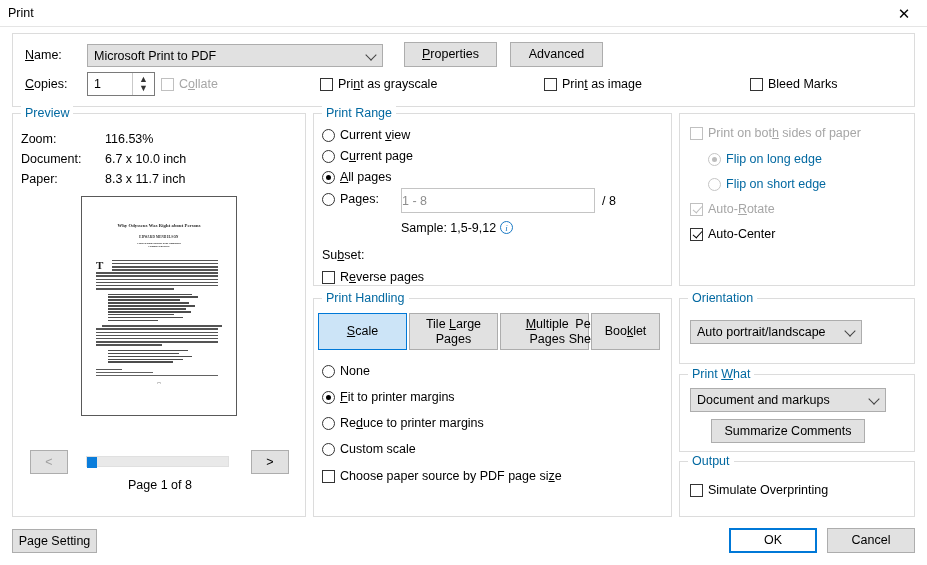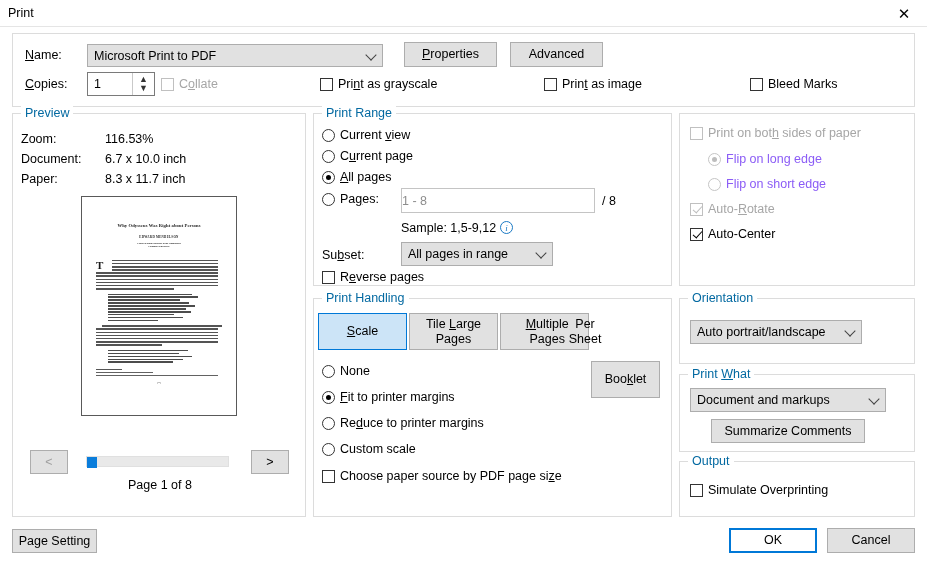--- a/index.html
+++ b/index.html
@@ -98,21 +98,21 @@
     width:13px; height:13px; border:1px solid #333; border-radius:50%;
     background:#fff; margin-right:5px; position:relative; flex:none;
   }
   .rb .circ.on::after {
     content:""; position:absolute; left:3px; top:3px;
     width:5px; height:5px; border-radius:50%; background:#000;
   }
   .rb.dis { cursor:default; }
   .rb.dis .circ { border-color:#c5c5c5; }
   .rb.dis .circ.on::after { background:#bdbdbd; }
-  .rb.dis .txt { color:#8b5cf6; }
+  .rb.dis .txt { color:#0369a1; }
   .rb .txt { font-size:12.5px; }
 
   
   .infoicon {
     position:absolute; width:13px; height:13px; border:1px solid #1a79c4;
     border-radius:50%; color:#1a79c4; font-size:9px; font-style:italic;
     display:flex; align-items:center; justify-content:center;
     font-family:"Liberation Serif", serif; cursor:pointer;
   }
 
@@ -314,24 +314,20 @@
 
     <div class="textfield ph" style="left:87px; top:74px; width:194px; height:25px;">
       <span>1 - 8</span>
     </div>
     <div class="lbl" style="left:288px; top:80px;">/ 8</div>
 
     <div class="lbl" style="left:87px; top:107px;">Sample: 1,5-9,12</div>
     <div class="infoicon" style="left:186px; top:107px;">i</div>
 
     <div class="lbl" style="left:8px; top:134px;">Su<u>b</u>set:</div>
-    <div class="combo" style="left:87px; top:128px; width:152px; height:24px;">
-      <span>All pages in range</span>
-      <span class="chev"></span>
-    </div>
 
     <div class="cb" style="left:8px; top:156px;">
       <span class="box"></span>
       <span class="txt">R<u>e</u>verse pages</span>
     </div>
   </div>
 
   <div class="group" style="left:313px; top:298px; width:359px; height:219px;">
     <div class="legend">Print Handling</div>
 
@@ -339,21 +335,21 @@
       <span><u>S</u>cale</span>
     </div>
     <div class="btn" style="left:95px; top:14px; width:89px; height:37px; flex-direction:column;">
       <span>Tile <u>L</u>arge</span>
       <span>Pages</span>
     </div>
     <div class="btn" style="left:186px; top:14px; width:89px; height:37px; flex-direction:row;padding-left:38px;">
       <span><u>M</u>ultiple Pages</span>
       <span>Per Sheet</span>
     </div>
-    <div class="btn" style="left:277px; top:14px; width:69px; height:37px;margin-top:48px;">
+    <div class="btn" style="left:277px; top:14px; width:69px; height:37px;">
       <span>Boo<u>k</u>let</span>
     </div>
 
     <div class="rb" style="left:8px; top:65px;">
       <span class="circ"></span>
       <span class="txt">None</span>
     </div>
     <div class="rb" style="left:8px; top:91px;">
       <span class="circ on"></span>
       <span class="txt"><u>F</u>it to printer margins</span>

